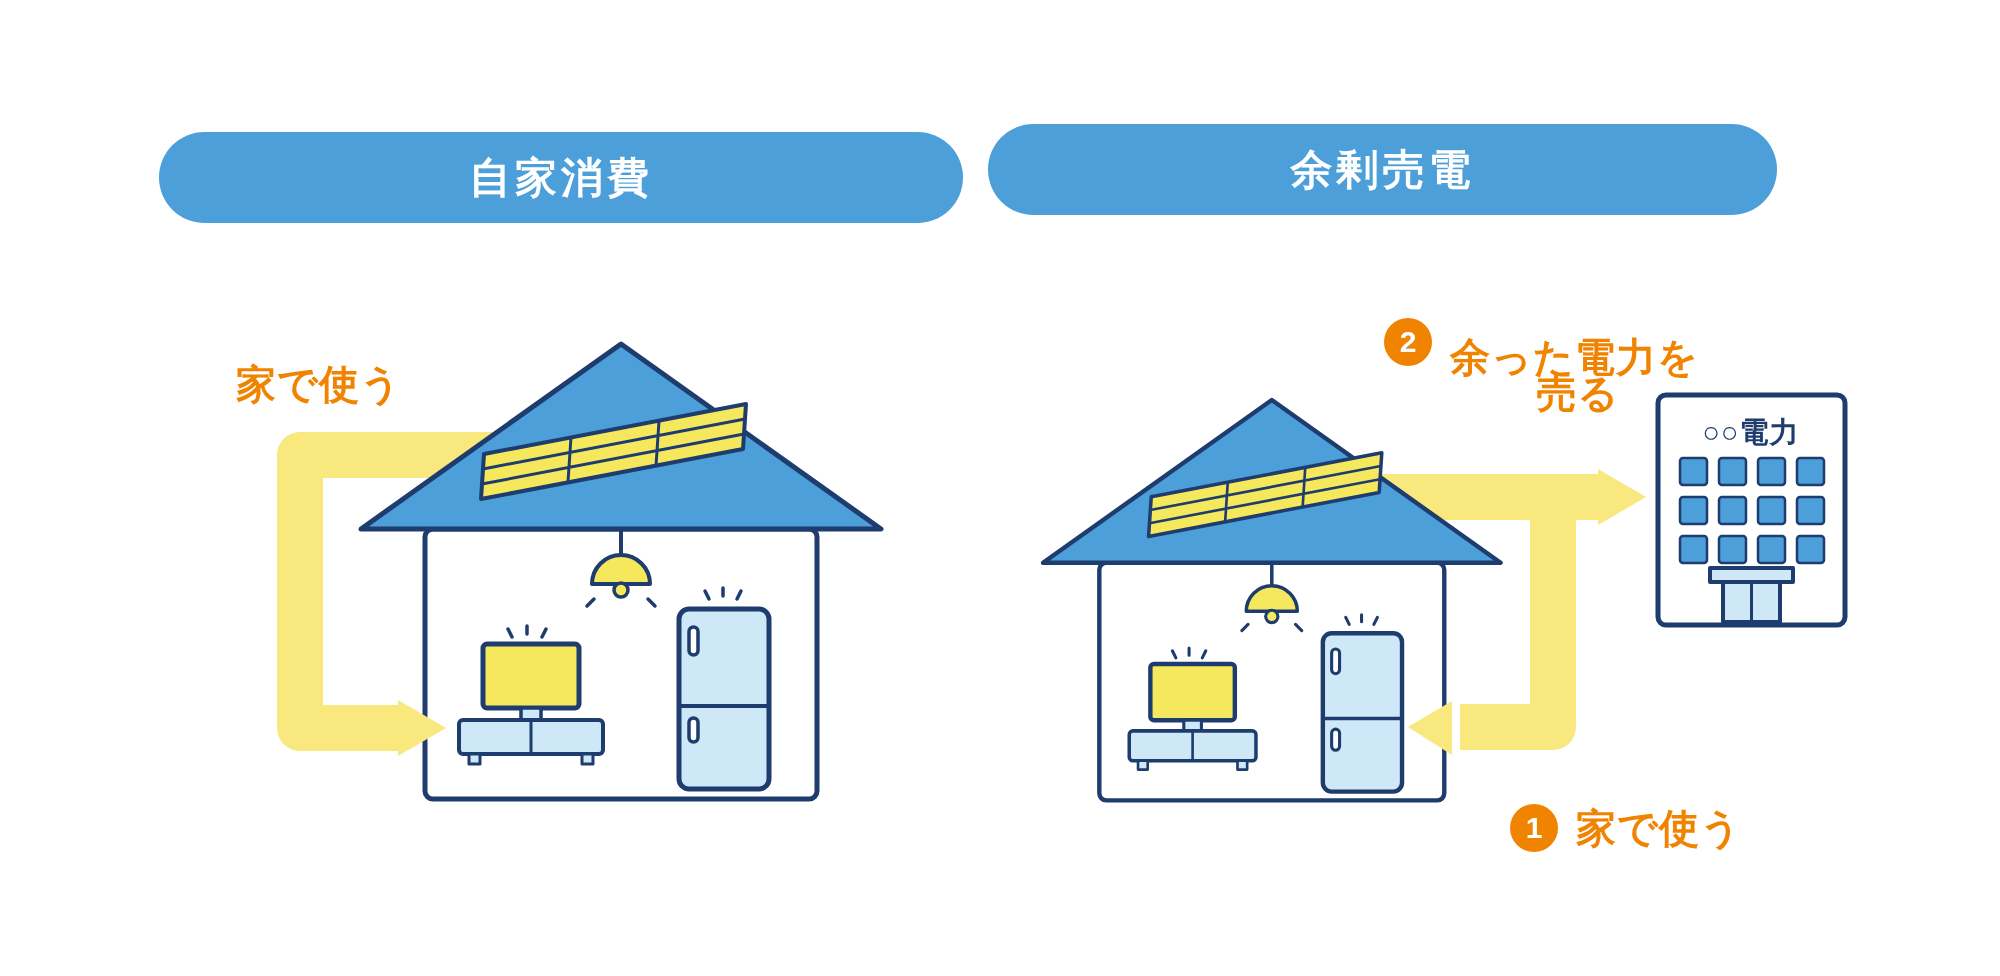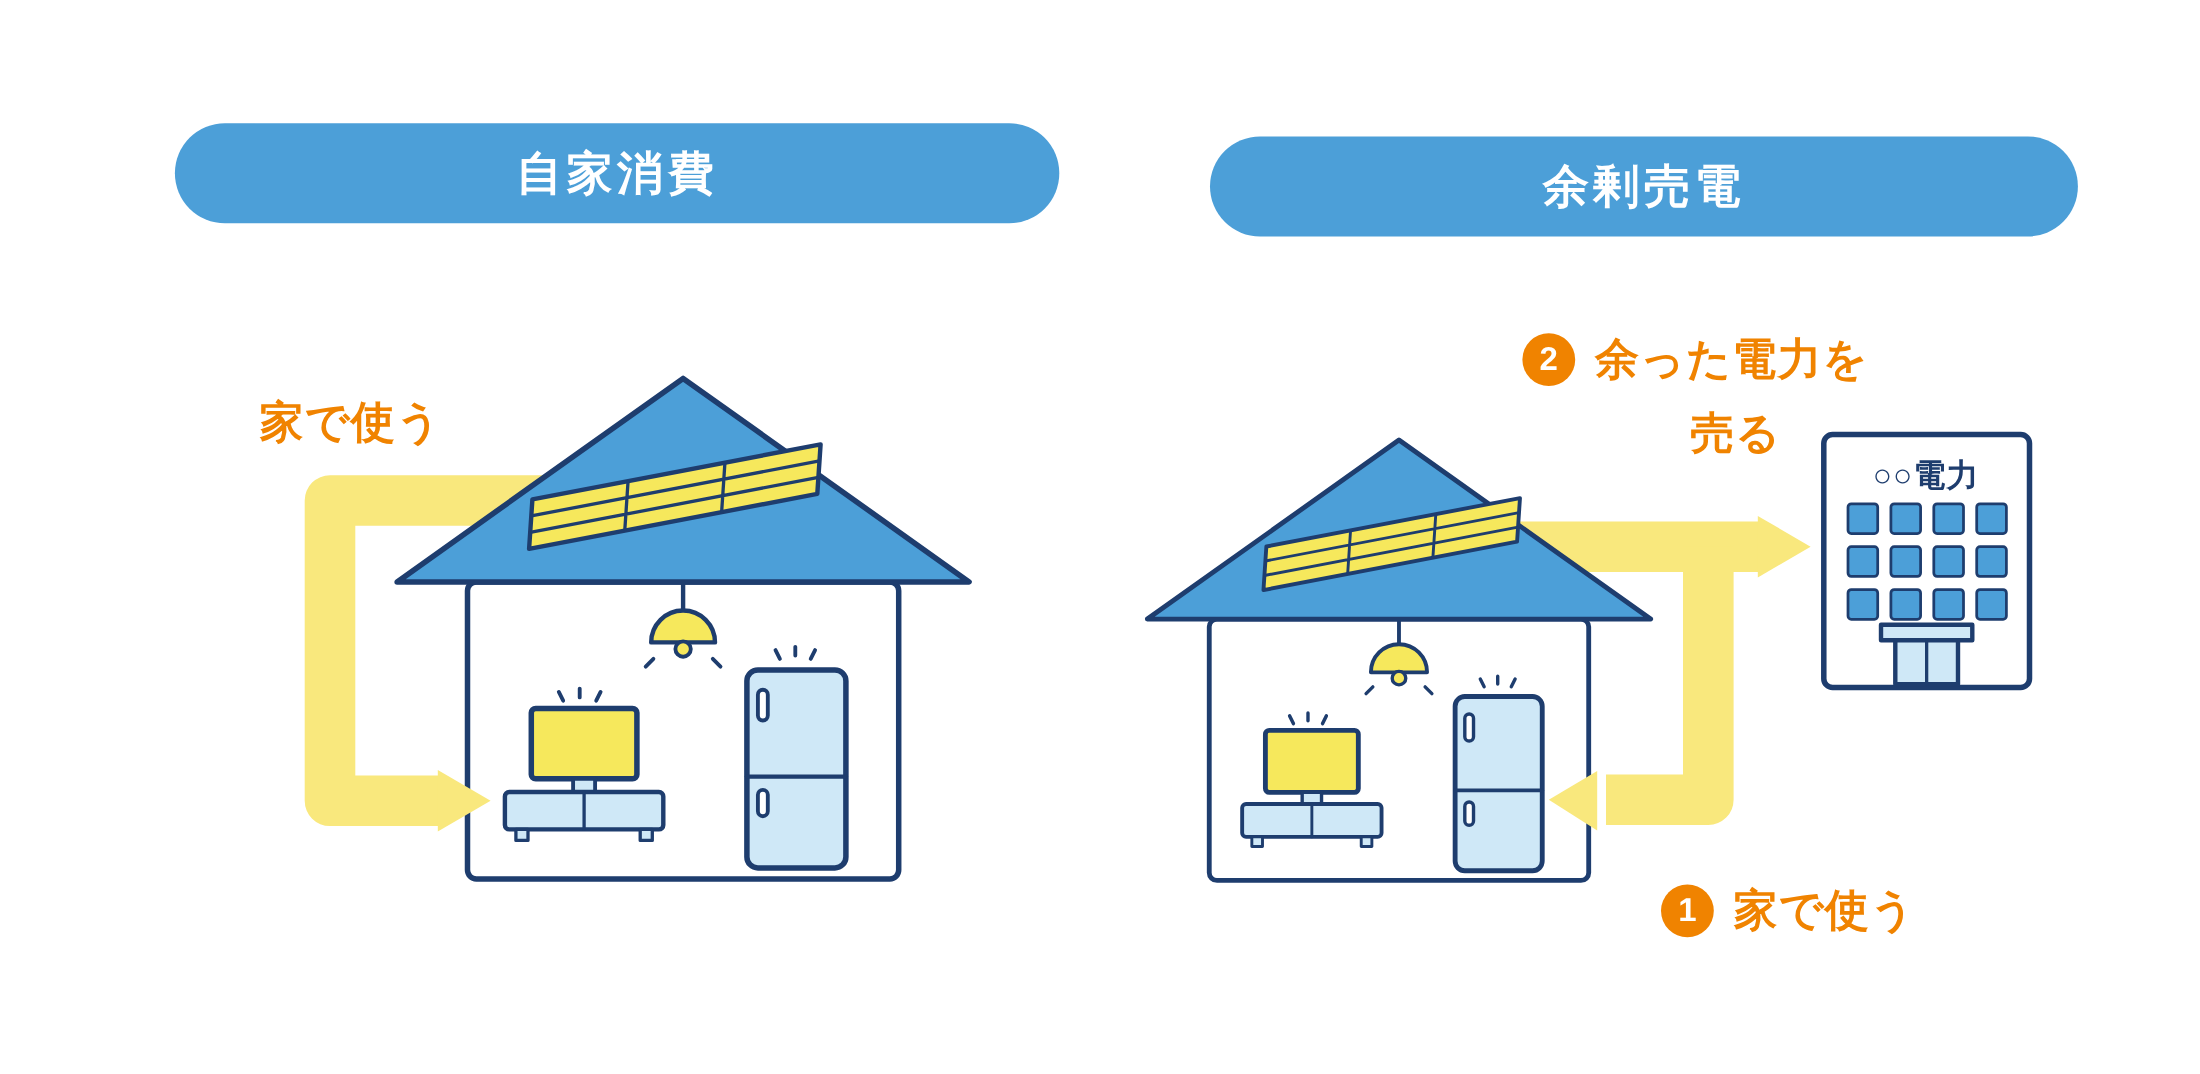--- a/index.html
+++ b/index.html
@@ -8,22 +8,22 @@
     font-family:"Liberation Sans","DejaVu Sans",sans-serif;overflow:hidden;
   }
   .scene{position:absolute;left:0;top:0;}
 
   
   .pill{
     position:absolute;height:91px;border-radius:46px;background:var(--pill-blue);
     color:#fff;display:flex;align-items:center;justify-content:center;
     font-size:42px;font-weight:bold;letter-spacing:4px;
   }
-  .pill-left{left:159px;top:112px;width:804px;font-family:Liberation Serif, serif;}
-  .pill-right{left:1100px;top:124px;width:789px;font-family:Liberation Mono, monospace;}
+  .pill-left{left:159px;top:132px;width:804px;font-family:Liberation Serif, serif;}
+  .pill-right{left:988px;top:124px;width:789px;font-family:Liberation Mono, monospace;}
 
   
   .orange-label{
     position:absolute;color:var(--orange);font-size:40px;font-weight:bold;
     letter-spacing:1px;line-height:48px;white-space:nowrap;
   }
   .label-left-use{left:236px;top:360px;}
   .step-row{position:absolute;display:flex;align-items:center;gap:18px;}
   .step2-row{left:1384px;top:303px;}
   .step2-line2{left:1455px;top:370px;width:246px;text-align:center;font-family:Liberation Serif, serif;}
@@ -146,21 +146,21 @@
     <span>自家消費</span>
   </div>
   <div class="pill pill-right">
     <span>余剰売電</span>
   </div>
 
   <div class="orange-label label-left-use">家で使う</div>
 
   <div class="step-row step2-row">
     <span class="num-badge">2</span>
-    <span class="orange-label" style="position:static;">余った電力を</span>
+    <span class="orange-label" style="position:static;margin-top:30px;">余った電力を</span>
   </div>
   <div class="orange-label step2-line2">売る</div>
 
   <div class="step-row step1-row">
     <span class="num-badge">1</span>
     <span class="orange-label" style="position:static;">家で使う</span>
   </div>
 
 </div>
 

